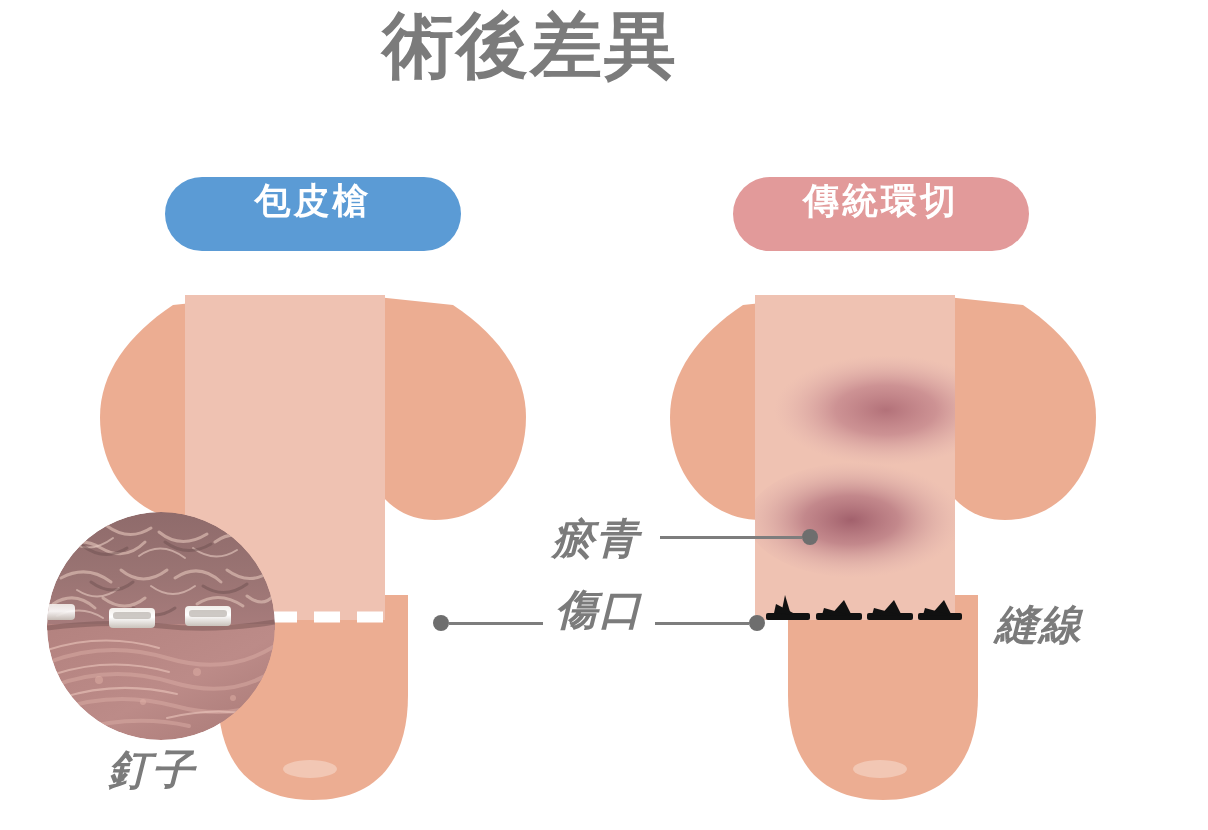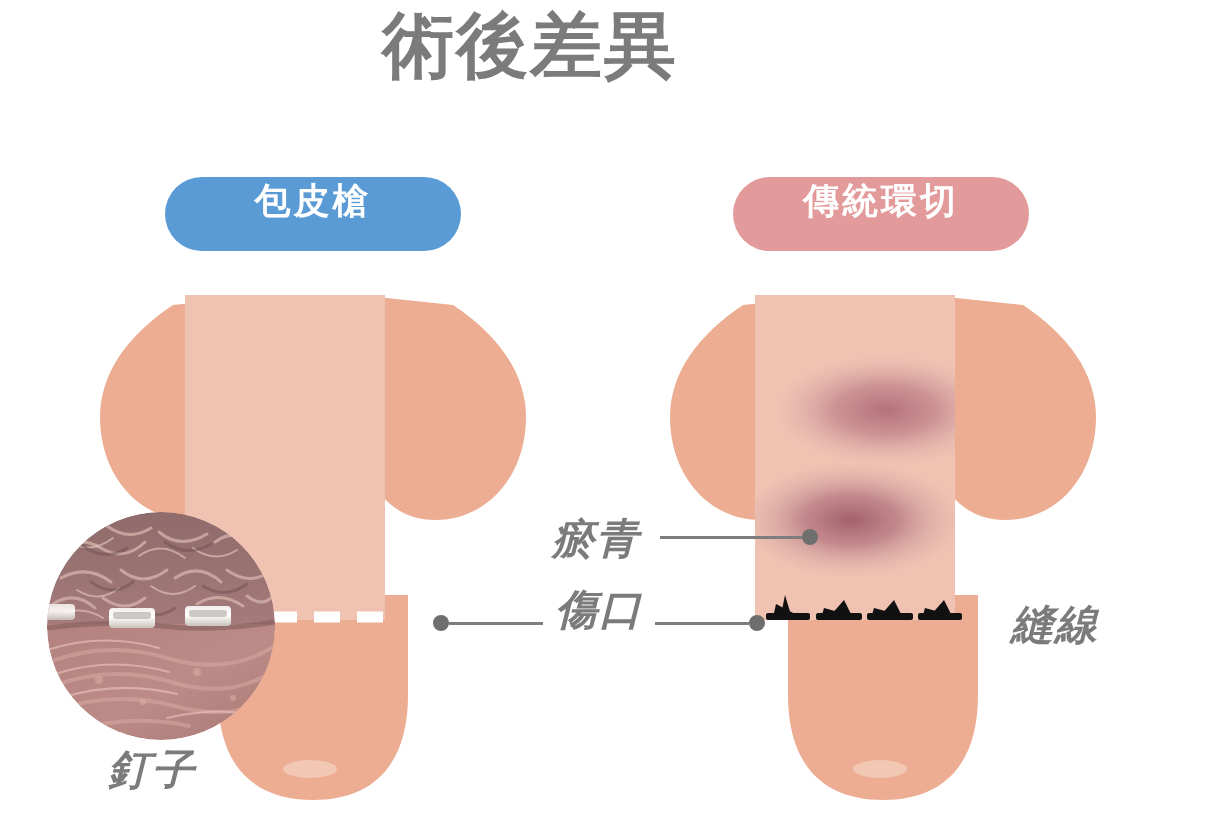--- a/index.html
+++ b/index.html
@@ -110,21 +110,21 @@
     font-size: 42px;
     font-weight: 700;
     color: #7b7b7b;
     letter-spacing: 2px;
     white-space: nowrap;
     user-select: none;
     font-style: italic;
   }
   #label-bruise  { left: 552px; top: 511px; }
   #label-wound   { left: 555px; top: 582px; }
-  #label-suture  { left: 995px; top: 597px; margin-left: 16px; }
+  #label-suture  { left: 995px; top: 597px; }
   #label-staple  { left: 108px; top: 742px; }
 </style>
 </head>
 <body>
 
 <div id="page-title">術後差異</div>
 
 <div class="badge" id="badge-left">
   <span>包皮槍</span>
 </div>

